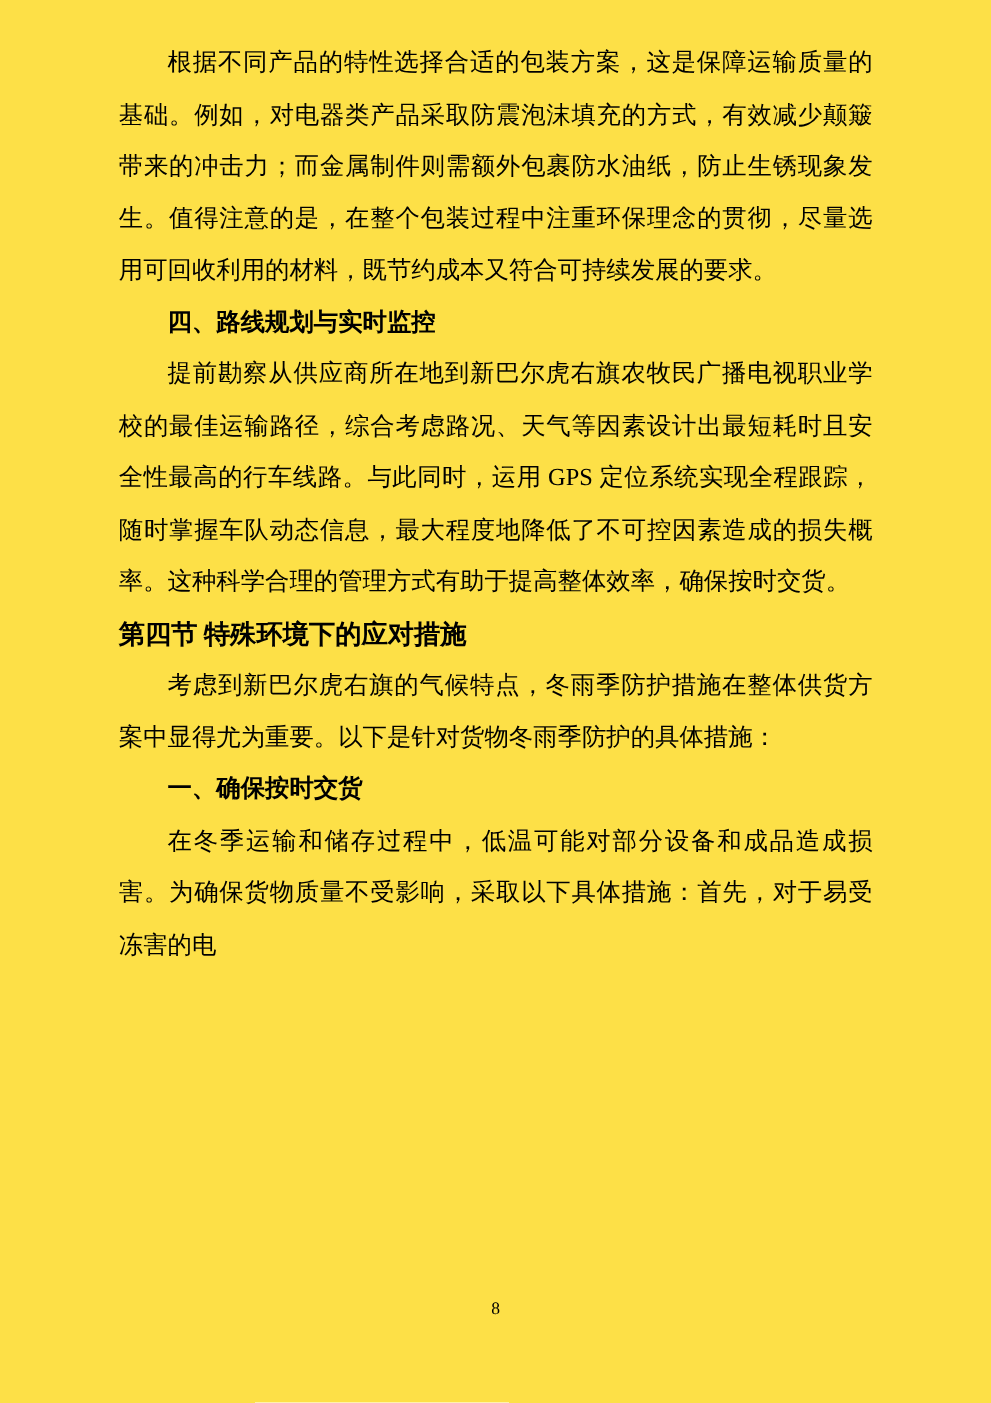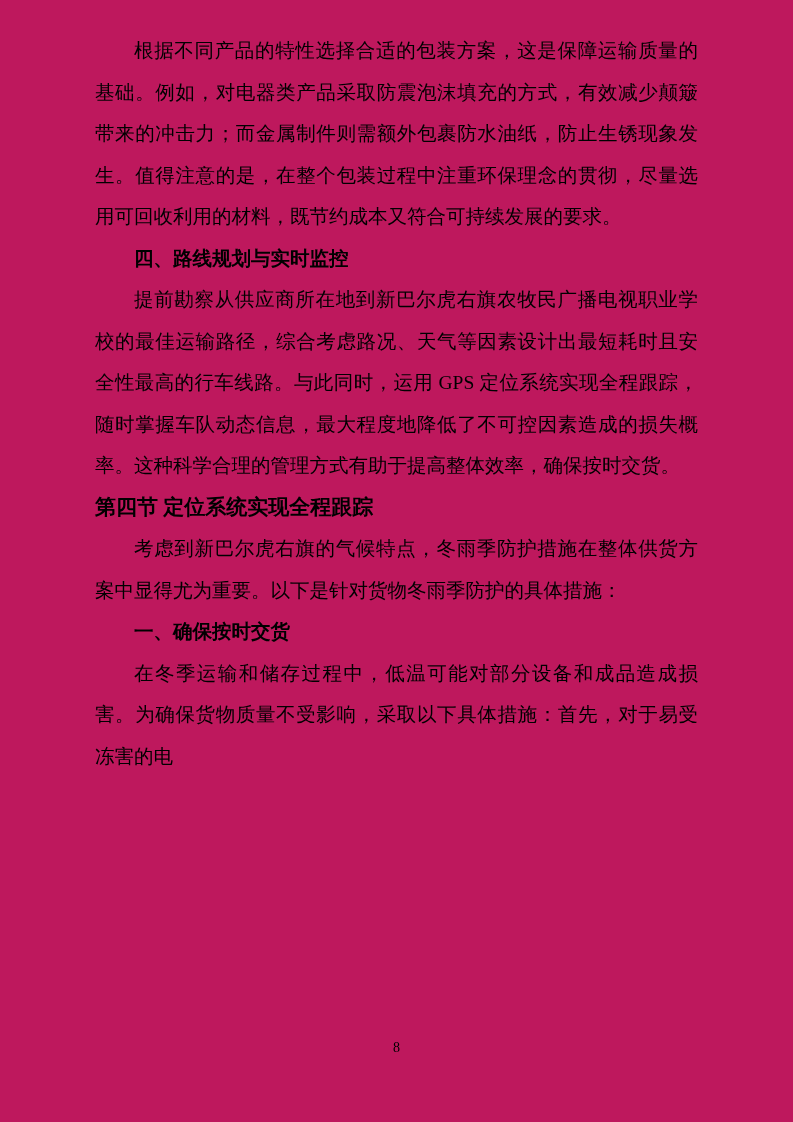--- a/index.html
+++ b/index.html
@@ -2,21 +2,21 @@
 <html><head>
 <meta charset="utf-8">
 <style>
   * { margin: 0; padding: 0; box-sizing: border-box; }
   html, body { background: #ffffff; }
   .page {
     position: relative;
     width: 793px;
     height: 1122px;
     margin: 0 auto;
-    background: #be185d;
+    background: #fde047;
     color: #000000;
     font-family: "Liberation Serif", "DejaVu Serif", serif;
     padding: 30px 95px 0 95px;
     overflow: hidden;
   }
   .page p {
     font-size: 19.5px;
     line-height: 41.5px;
     text-align: justify;
     text-justify: inter-ideograph;
@@ -43,18 +43,18 @@
     font-family: "Liberation Serif", "DejaVu Serif", serif;
   }
 </style>
 </head>
 <body>
 
 <div class="page">
   <p class="body">根据不同产品的特性选择合适的包装方案，这是保障运输质量的基础。例如，对电器类产品采取防震泡沫填充的方式，有效减少颠簸带来的冲击力；而金属制件则需额外包裹防水油纸，防止生锈现象发生。值得注意的是，在整个包装过程中注重环保理念的贯彻，尽量选用可回收利用的材料，既节约成本又符合可持续发展的要求。</p>
   <p class="subheading">四、路线规划与实时监控</p>
   <p class="body">提前勘察从供应商所在地到新巴尔虎右旗农牧民广播电视职业学校的最佳运输路径，综合考虑路况、天气等因素设计出最短耗时且安全性最高的行车线路。与此同时，运用 GPS 定位系统实现全程跟踪，随时掌握车队动态信息，最大程度地降低了不可控因素造成的损失概率。这种科学合理的管理方式有助于提高整体效率，确保按时交货。</p>
-  <p class="section-heading">第四节 定位系统实现全程跟踪</p>
+  <p class="section-heading">第四节 特殊环境下的应对措施</p>
   <p class="body">考虑到新巴尔虎右旗的气候特点，冬雨季防护措施在整体供货方案中显得尤为重要。以下是针对货物冬雨季防护的具体措施：</p>
   <p class="subheading">一、确保按时交货</p>
   <p class="body">在冬季运输和储存过程中，低温可能对部分设备和成品造成损害。为确保货物质量不受影响，采取以下具体措施：首先，对于易受冻害的电</p>
   <div class="page-number">8</div>
 </div>
 
 </body></html>

